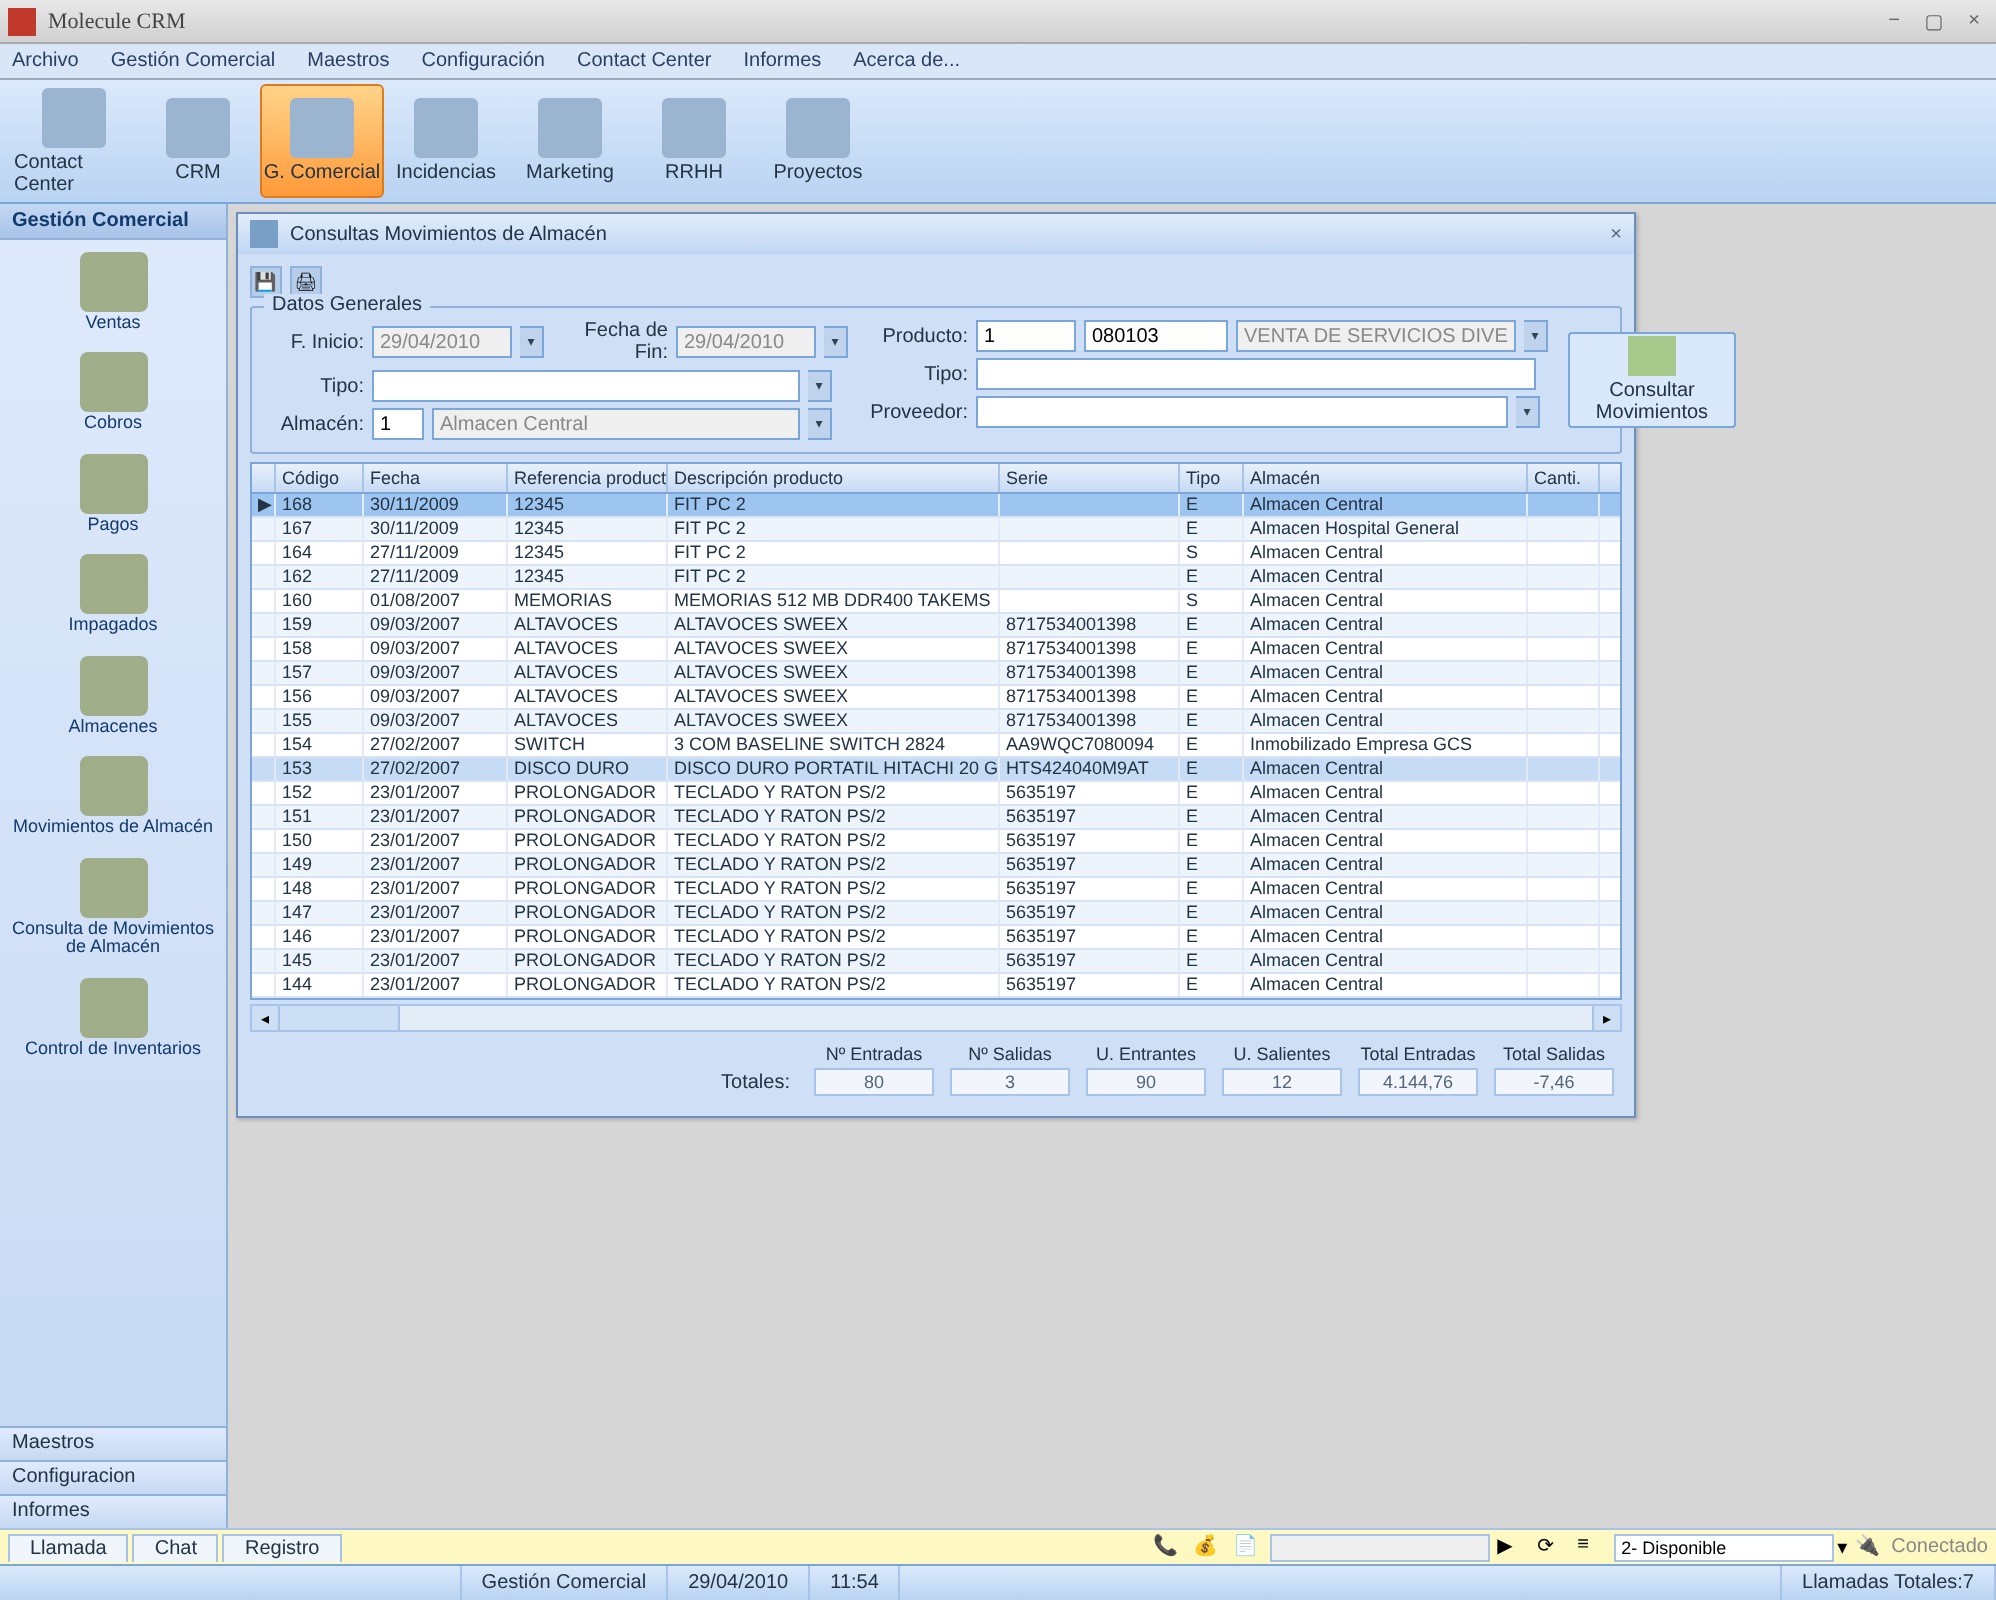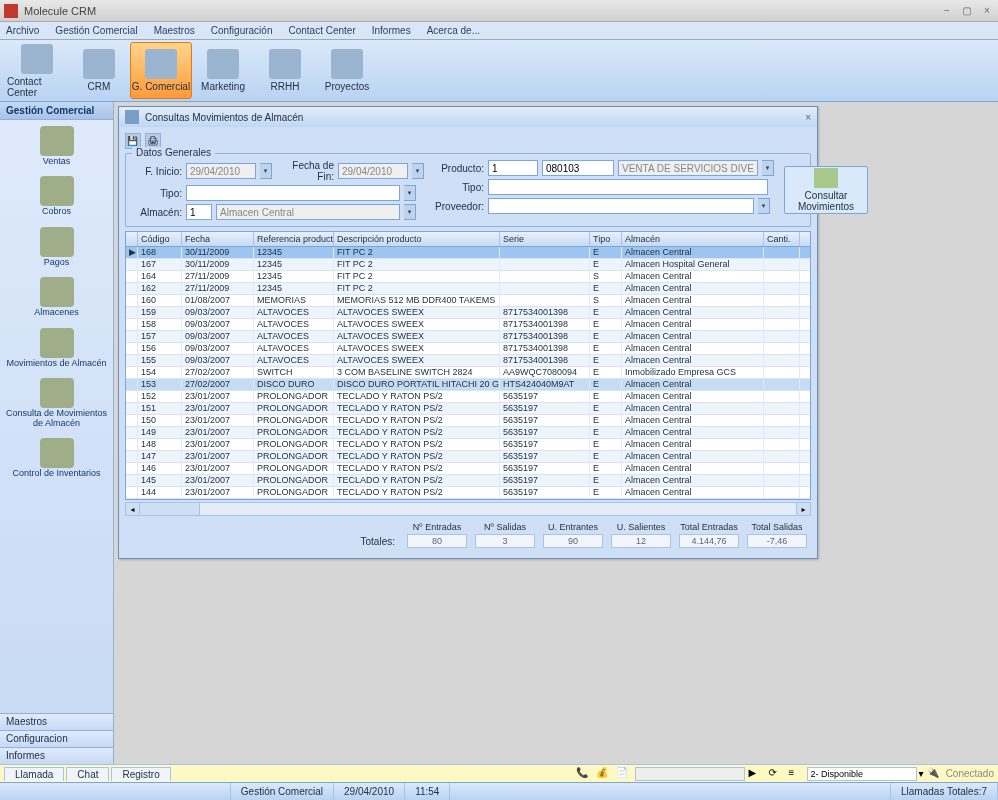--- a/index.html
+++ b/index.html
@@ -1,19 +1,19 @@
 <!DOCTYPE html>
 <html><head>
 <meta charset="utf-8">
 <style>
 * { box-sizing: border-box; margin: 0; padding: 0; font-family: Tahoma, Verdana, sans-serif; font-size: 10px; }
 body { background: #d6d6d6; width: 998px; height: 800px; overflow: hidden; display: flex; flex-direction: column; }
 .titlebar { background: linear-gradient(#e8e8e8, #d0d0d0); height: 22px; display: flex; align-items: center; padding: 0 4px; border-bottom: 1px solid #aaa; }
 .titlebar .app-icon { width: 14px; height: 14px; background: #c0392b; margin-right: 6px; }
-.titlebar .title { flex: 1; color: #444; font-size: 11px; }
+.titlebar .title { flex: 1; color: #444; font-size: 11px; font-family: Liberation Serif, serif; }
 .titlebar .win-btns { display: flex; gap: 6px; }
 .titlebar .win-btns span { width: 14px; height: 12px; display: inline-flex; align-items: center; justify-content: center; font-size: 10px; color: #666; cursor: pointer; }
 .menubar { background: #d9e6f7; height: 18px; display: flex; align-items: center; padding: 0 6px; border-bottom: 1px solid #9ab; }
 .menubar span { margin-right: 16px; font-size: 10px; color: #2a3f5f; cursor: pointer; }
 .toolbar { background: linear-gradient(#dbe9fb, #b9d3f2); height: 62px; display: flex; padding: 2px 6px; border-bottom: 1px solid #7aa6d9; }
 .toolbar .tbtn { width: 62px; display: flex; flex-direction: column; align-items: center; justify-content: center; border: 1px solid transparent; border-radius: 3px; cursor: pointer; font-size: 9px; color: #234; }
 .toolbar .tbtn.selected { background: linear-gradient(#ffd48a, #ff9a3a); border: 1px solid #e07b1c; }
 .toolbar .tbtn .ticon { width: 32px; height: 30px; background: #9bb4cf; border-radius: 3px; margin-bottom: 2px; }
 .main { flex: 1; display: flex; overflow: hidden; }
 .sidepanel { width: 114px; background: linear-gradient(#dfeafc, #c6d9f2); border-right: 1px solid #8fb1da; display: flex; flex-direction: column; }
@@ -103,20 +103,24 @@
     <div class="tbtn">
       <div class="ticon"></div>
       <span>CRM</span>
     </div>
     <div class="tbtn selected">
       <div class="ticon"></div>
       <span>G. Comercial</span>
     </div>
     <div class="tbtn">
       <div class="ticon"></div>
+      <span>Incidencias</span>
+    </div>
+    <div class="tbtn">
+      <div class="ticon"></div>
       <span>Marketing</span>
     </div>
     <div class="tbtn">
       <div class="ticon"></div>
       <span>RRHH</span>
     </div>
     <div class="tbtn">
       <div class="ticon"></div>
       <span>Proyectos</span>
     </div>
@@ -130,20 +134,24 @@
           <div class="sicon"></div>
           <span>Ventas</span>
         </div>
         <div class="sp-item">
           <div class="sicon"></div>
           <span>Cobros</span>
         </div>
         <div class="sp-item">
           <div class="sicon"></div>
           <span>Pagos</span>
+        </div>
+        <div class="sp-item">
+          <div class="sicon"></div>
+          <span>Impagados</span>
         </div>
         <div class="sp-item">
           <div class="sicon"></div>
           <span>Almacenes</span>
         </div>
         <div class="sp-item">
           <div class="sicon"></div>
           <span>Movimientos de Almacén</span>
         </div>
         <div class="sp-item">

